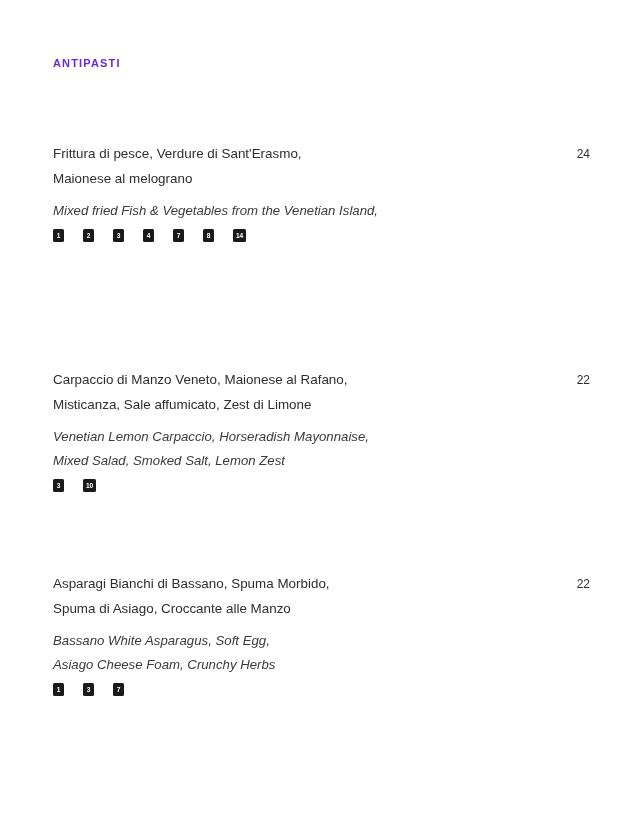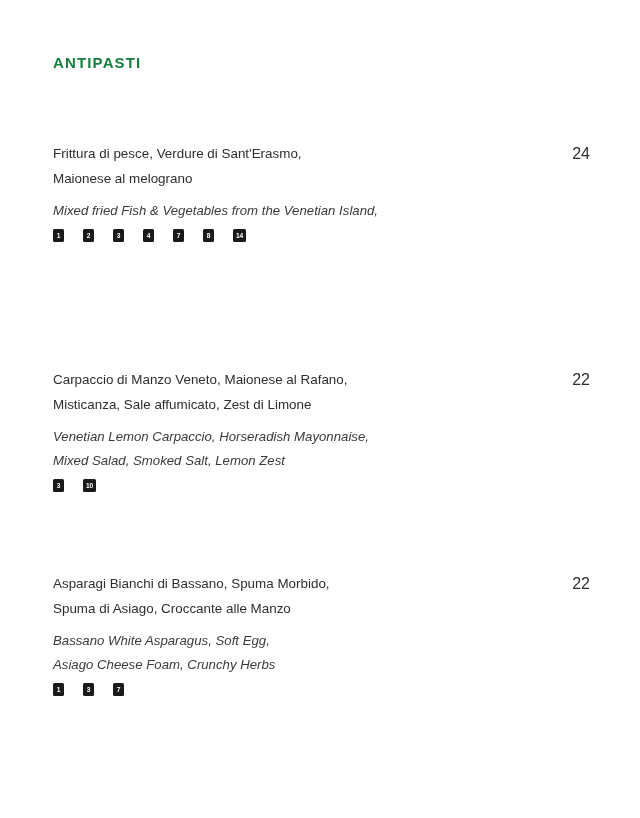--- a/index.html
+++ b/index.html
@@ -28,24 +28,24 @@
     left: 53px;
     top: 0;
     width: 537px;
   }
 
   
   .section-header {
     position: absolute;
     left: 0;
     top: 53px;
-    font-size: 15px;
+    font-size: 11px;
     font-weight: bold;
     letter-spacing: 1.15px;
-    color: #15803d;
+    color: #6d28d9;
     line-height: 20px;
     white-space: nowrap;
   }
 
   
   .dish {
     position: absolute;
     left: 0;
     width: 537px;
   }
@@ -58,21 +58,21 @@
     font-weight: 400;
     color: #2e2e2e;
     line-height: 24.5px;
     letter-spacing: 0.01px;
     white-space: nowrap;
   }
   .dish-price {
     position: absolute;
     right: 0;
     top: 0;
-    font-size: 16px;
+    font-size: 12px;
     font-weight: 400;
     color: #2e2e2e;
     line-height: 24.5px;
     text-align: right;
     white-space: nowrap;
   }
   .dish-desc {
     margin-top: 8px;
   }
   .desc-line {

